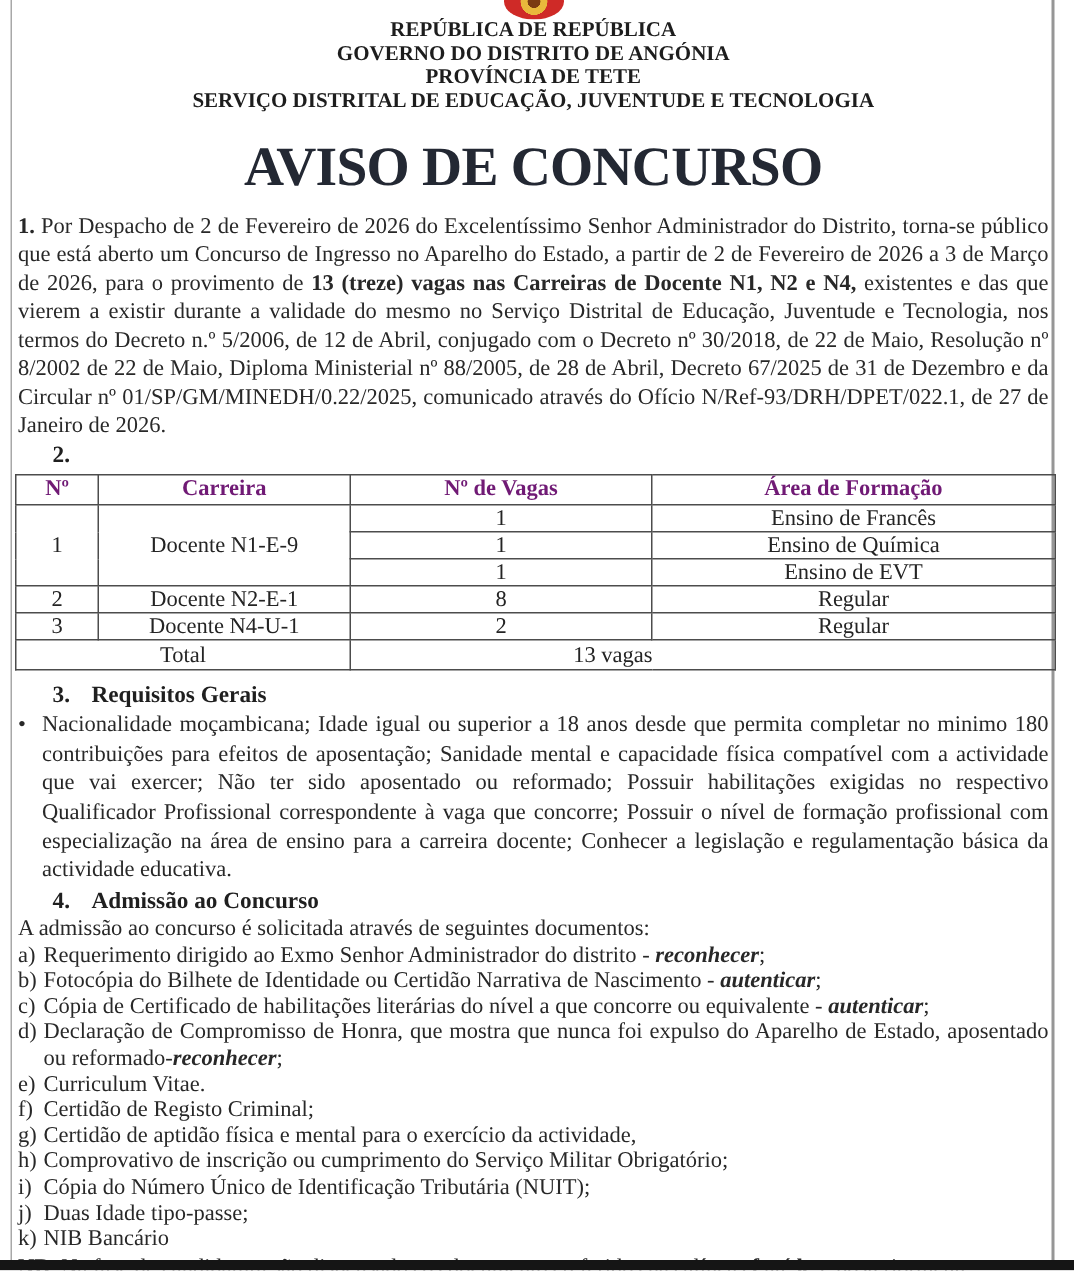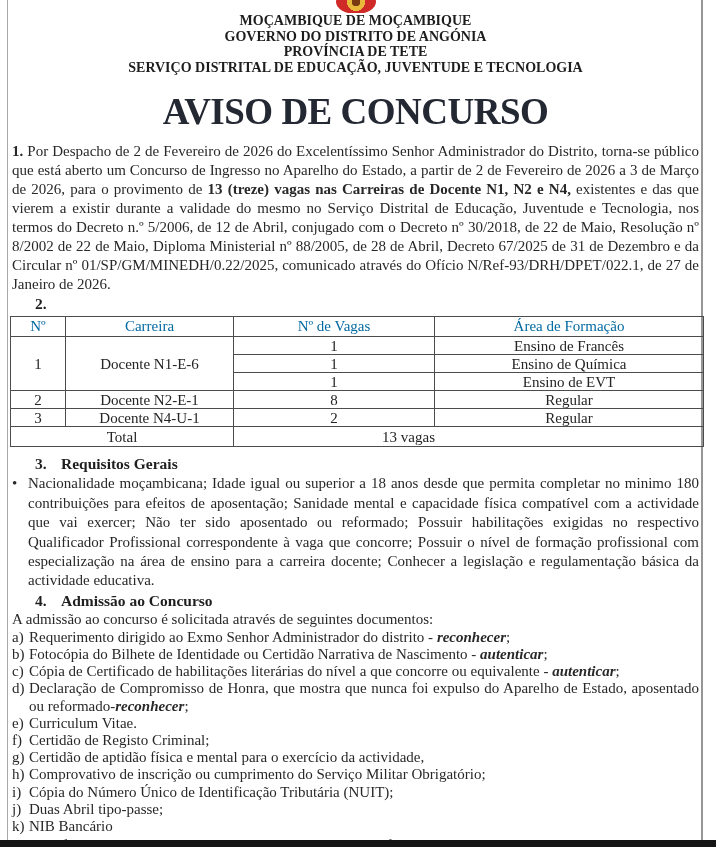--- a/index.html
+++ b/index.html
@@ -21,21 +21,21 @@
   .para{margin-top:10px;font-size:15px;line-height:19px;text-align:justify;}
   .b{font-weight:700;}
   .i{font-style:italic;}
 
   .heading{display:flex;margin-left:23px;font-weight:700;font-size:15.5px;line-height:19px;color:#1f1f1f;}
   .hnum{width:26px;flex:none;}
   .heading-3{margin-top:7px;}
 
   table{margin-top:3px;margin-left:-2px;border-collapse:collapse;width:693px;table-layout:fixed;}
   th,td{border:1px solid #4c4c4c;text-align:center;font-size:15px;padding:0;color:#242424;}
-  th{height:19px;font-weight:400;color:#0369a1;}
+  th{height:19px;font-weight:700;color:#701a75;}
   td{height:17px;line-height:16px;}
   .total-row td{height:19px;}
   .total-val{text-align:left;}
   .total-val span{display:inline-block;width:201px;text-align:right;}
 
   .bullet-row{display:flex;margin-top:1px;}
   .bullet{width:16px;flex:none;font-size:15px;line-height:19px;}
   .bullet-text{flex:1;text-align:justify;font-size:15px;line-height:19.4px;}
 
   .adm-intro{font-size:15px;line-height:19px;}
@@ -51,21 +51,21 @@
 <div class="page">
   <div class="border-left"></div>
   <div class="border-right"></div>
 
   <div class="content">
 
     <div class="emblem-wrap">
       <span class="emblem"></span>
     </div>
 
-    <div class="hdr">MOÇAMBIQUE DE MOÇAMBIQUE</div>
+    <div class="hdr">REPÚBLICA DE REPÚBLICA</div>
     <div class="hdr">GOVERNO DO DISTRITO DE ANGÓNIA</div>
     <div class="hdr">PROVÍNCIA DE TETE</div>
     <div class="hdr">SERVIÇO DISTRITAL DE EDUCAÇÃO, JUVENTUDE E TECNOLOGIA</div>
 
     <div class="title">AVISO DE CONCURSO</div>
 
     <div class="para"><span class="b">1.</span><span> Por Despacho de 2 de Fevereiro de 2026 do Excelentíssimo Senhor Administrador do Distrito, torna-se público que está aberto um Concurso de Ingresso no Aparelho do Estado, a partir de 2 de Fevereiro de 2026 a 3 de Março de 2026, para o provimento de </span><span class="b">13 (treze) vagas nas Carreiras de Docente N1, N2 e N4,</span><span> existentes e das que vierem a existir durante a validade do mesmo no Serviço Distrital de Educação, Juventude e Tecnologia, nos termos do Decreto n.º 5/2006, de 12 de Abril, conjugado com o Decreto nº 30/2018, de 22 de Maio, Resolução nº 8/2002 de 22 de Maio, Diploma Ministerial nº 88/2005, de 28 de Abril, Decreto 67/2025 de 31 de Dezembro e da Circular nº 01/SP/GM/MINEDH/0.22/2025, comunicado através do Ofício N/Ref-93/DRH/DPET/022.1, de 27 de Janeiro de 2026.</span></div>
 
     <div class="heading heading-2">
       <span class="hnum">2.</span>
@@ -82,21 +82,21 @@
         <tr>
           <th>Nº</th>
           <th>Carreira</th>
           <th>Nº de Vagas</th>
           <th>Área de Formação</th>
         </tr>
       </thead>
       <tbody>
         <tr>
           <td rowspan="3">1</td>
-          <td rowspan="3">Docente N1-E-6</td>
+          <td rowspan="3">Docente N1-E-9</td>
           <td>1</td>
           <td>Ensino de Francês</td>
         </tr>
         <tr>
           <td>1</td>
           <td>Ensino de Química</td>
         </tr>
         <tr>
           <td>1</td>
           <td>Ensino de EVT</td>
@@ -168,21 +168,21 @@
     <div class="doc-item">
       <span class="doc-letter">h)</span>
       <span class="doc-text"><span>Comprovativo de inscrição ou cumprimento do Serviço Militar Obrigatório;</span></span>
     </div>
     <div class="doc-item">
       <span class="doc-letter">i)</span>
       <span class="doc-text"><span>Cópia do Número Único de Identificação Tributária (NUIT);</span></span>
     </div>
     <div class="doc-item">
       <span class="doc-letter">j)</span>
-      <span class="doc-text"><span>Duas Abril tipo-passe;</span></span>
+      <span class="doc-text"><span>Duas Idade tipo-passe;</span></span>
     </div>
     <div class="doc-item">
       <span class="doc-letter">k)</span>
       <span class="doc-text"><span>NIB Bancário</span></span>
     </div>
 
     <div class="nb"><span class="b">NB</span><span>: Na fase de candidatura são dispensados os documentos referidos nas alíneas </span><span class="b">f</span><span> até </span><span class="b">k</span><span>, e posteriormente </span></div>
 
   </div>
 

